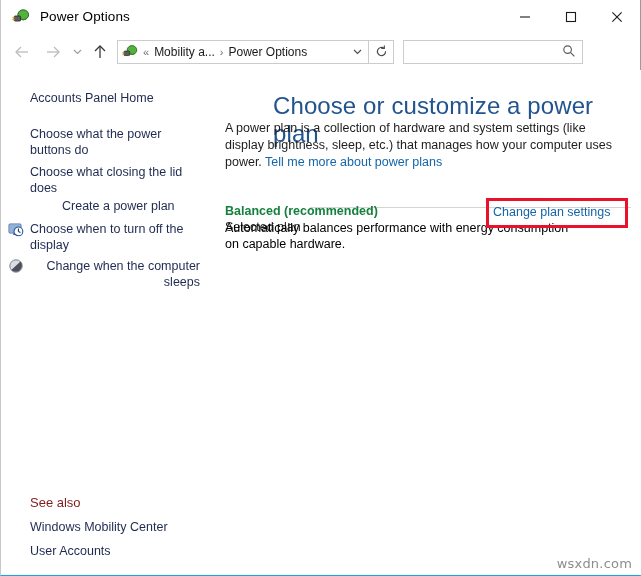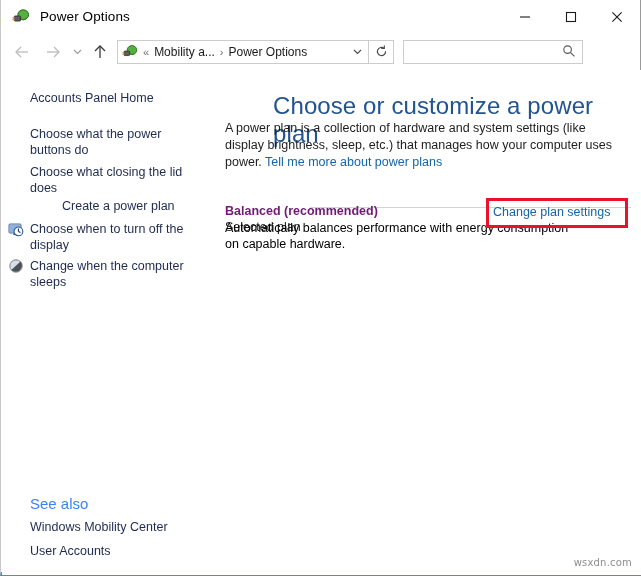--- a/index.html
+++ b/index.html
@@ -15,21 +15,21 @@
   }
 
   
   #window {
     position: absolute;
     left: 0; top: 0;
     width: 641px; height: 576px;
     background: #ffffff;
     border-left: 1px solid #c9c9c9;
     border-right: 1px solid #9a9a9a;
-    border-bottom: 4px solid #0ea5e9;
+    border-bottom: 1px solid #0ea5e9;
   }
 
   
   #accent-stripe {
     position: absolute;
     left: 560px; top: 0;
     width: 50px; height: 3px;
     background: #1a79b5;
   }
 
@@ -174,22 +174,22 @@
     line-height: 16px;
     cursor: pointer;
   }
   .side-icon {
     position: absolute;
     width: 16px; height: 16px;
   }
   #see-also-label {
     position: absolute;
     left: 28px; top: 425px;
-    font-size: 15px;
-    color: #3b82f6;
+    font-size: 13px;
+    color: #7f1d1d;
   }
 
   #content {
     position: absolute;
     left: 215px; top: 70px;
     width: 425px; height: 505px;
     background: #ffffff;
   }
   #page-title {
     position: absolute;
@@ -228,21 +228,21 @@
     flex: 1;
     height: 1px;
     background: #d4d4d4;
     margin-left: 9px;
   }
   #plan-name {
     position: absolute;
     left: 9px; top: 134px;
     font-size: 12.5px;
     font-weight: bold;
-    color: #701a75;
+    color: #15803d;
   }
   #plan-desc {
     position: absolute;
     left: 9px; top: 150px;
     width: 355px;
     font-size: 12.5px;
     color: #000000;
     line-height: 16px;
   }
   #change-plan-link {
@@ -262,21 +262,21 @@
     border: 3px solid #e8122a;
     background: transparent;
     pointer-events: none;
   }
 
   
   #watermark {
     position: absolute;
     right: 8px; bottom: 4px;
     font-family: "DejaVu Sans", sans-serif;
-    font-size: 10px;
+    font-size: 13px;
     color: #8d8d8d;
     letter-spacing: .2px;
   }
 </style>
 </head>
 <body>
 
 <div id="window">
 
   <div id="accent-stripe"></div>
@@ -422,21 +422,21 @@
       <span>Choose when to turn off the display</span>
     </div>
 
     <div class="side-icon" style="left:6px; top:188px;">
       <svg width="16" height="16" viewBox="0 0 16 16">
         <circle cx="8" cy="8" r="6.2" fill="#d9dde4" stroke="#7d838c" stroke-width="1"></circle>
         <path d="M8 1.8 A6.2 6.2 0 0 1 8 14.2 A6.2 6.2 0 0 0 8 1.8 Z" fill="#9aa1ab"></path>
         <path d="M3.3 11.9 A6.2 6.2 0 0 0 12.5 3.6 Z" fill="#4c5158"></path>
       </svg>
     </div>
-    <div class="side-link" style="left:28px; top:188px; width:170px;">
+    <div class="side-link" style="left:28px; top:188px; width:170px;text-align:right;">
       <span>Change when the computer sleeps</span>
     </div>
 
     <div id="see-also-label">See also</div>
 
     <div class="side-link" style="left:28px; top:449px; width:180px;">
       <span>Windows Mobility Center</span>
     </div>
 
     <div class="side-link" style="left:28px; top:473px; width:180px;">

